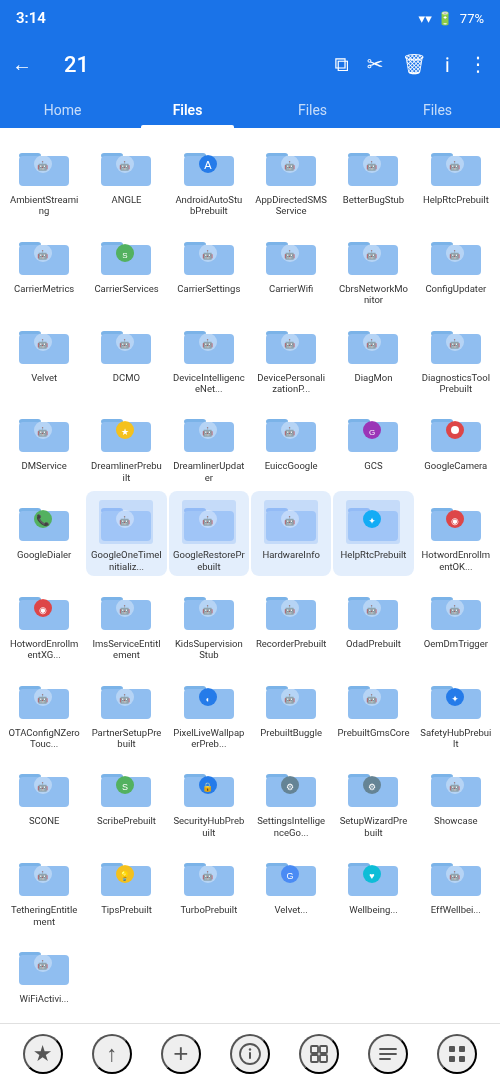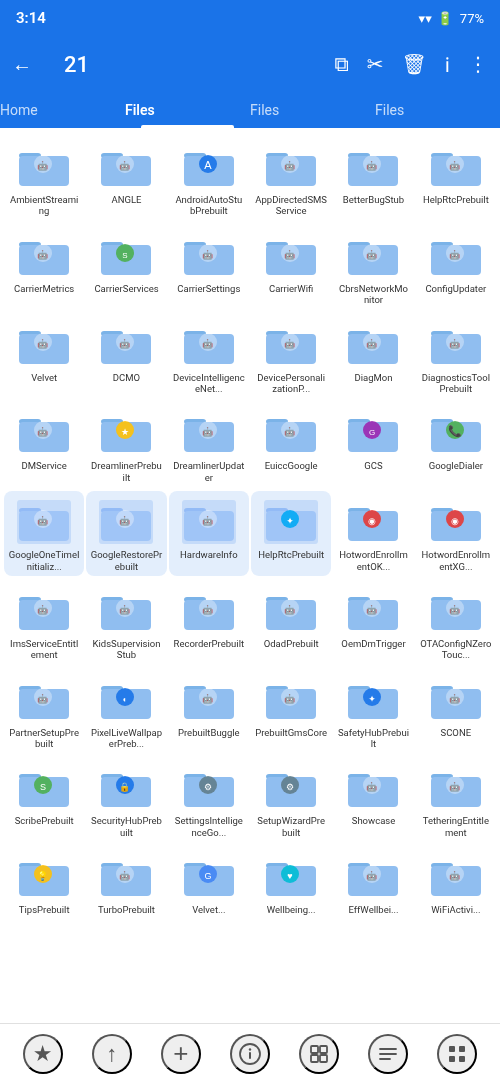--- a/index.html
+++ b/index.html
@@ -40,20 +40,21 @@
     .icon-btn { cursor: pointer; font-size: 20px; color: white; background: none; border: none; }
 
     
     .tab-bar {
       background: #1a73e8;
       display: flex;
       border-bottom: none;
     }
     .tab-item {
       flex: 1;
+      text-align: center;
       padding: 10px 0;
       font-size: 14px;
       color: rgba(255,255,255,0.75);
       cursor: pointer;
       position: relative;
     }
     .tab-item.active {
       color: white;
       font-weight: 600;
     }
@@ -494,20 +495,34 @@
       <div class="folder-label">GCS</div>
     </div>
     <div class="folder-item">
       <div class="folder-icon-wrap" style="position: relative;">
     <svg class="folder-svg" viewBox="0 0 54 44" xmlns="http://www.w3.org/2000/svg">
       <rect x="2" y="8" width="22" height="5" rx="3" fill="#7bb3e8"></rect>
       <rect x="2" y="11" width="50" height="30" rx="4" fill="#90bef0"></rect>
 
     </svg>
     <svg style="position:absolute;top:0;left:0;width:54px;height:44px;" viewBox="0 0 54 44" xmlns="http://www.w3.org/2000/svg">
+      <circle cx="27" cy="22" r="9" fill="#e53935" opacity="0.9"></circle>
+          <circle cx="27" cy="22" r="4" fill="white"></circle>
+    </svg>
+      </div>
+      <div class="folder-label">GoogleCamera</div>
+    </div>
+    <div class="folder-item">
+      <div class="folder-icon-wrap" style="position: relative;">
+    <svg class="folder-svg" viewBox="0 0 54 44" xmlns="http://www.w3.org/2000/svg">
+      <rect x="2" y="8" width="22" height="5" rx="3" fill="#7bb3e8"></rect>
+      <rect x="2" y="11" width="50" height="30" rx="4" fill="#90bef0"></rect>
+
+    </svg>
+    <svg style="position:absolute;top:0;left:0;width:54px;height:44px;" viewBox="0 0 54 44" xmlns="http://www.w3.org/2000/svg">
       <circle cx="27" cy="22" r="9" fill="#4CAF50" opacity="0.9"></circle>
           <text x="27" y="27" text-anchor="middle" font-size="11" fill="white" font-family="Arial">📞</text>
     </svg>
       </div>
       <div class="folder-label">GoogleDialer</div>
     </div>
     <div class="folder-item selected" style="background: rgba(26, 115, 232, 0.12); border-radius: 8px;">
       <div class="folder-icon-wrap" style="position: relative;">
     <svg class="folder-svg" viewBox="0 0 54 44" xmlns="http://www.w3.org/2000/svg">
       <rect x="2" y="8" width="22" height="5" rx="3" fill="#a8c8f8"></rect>

